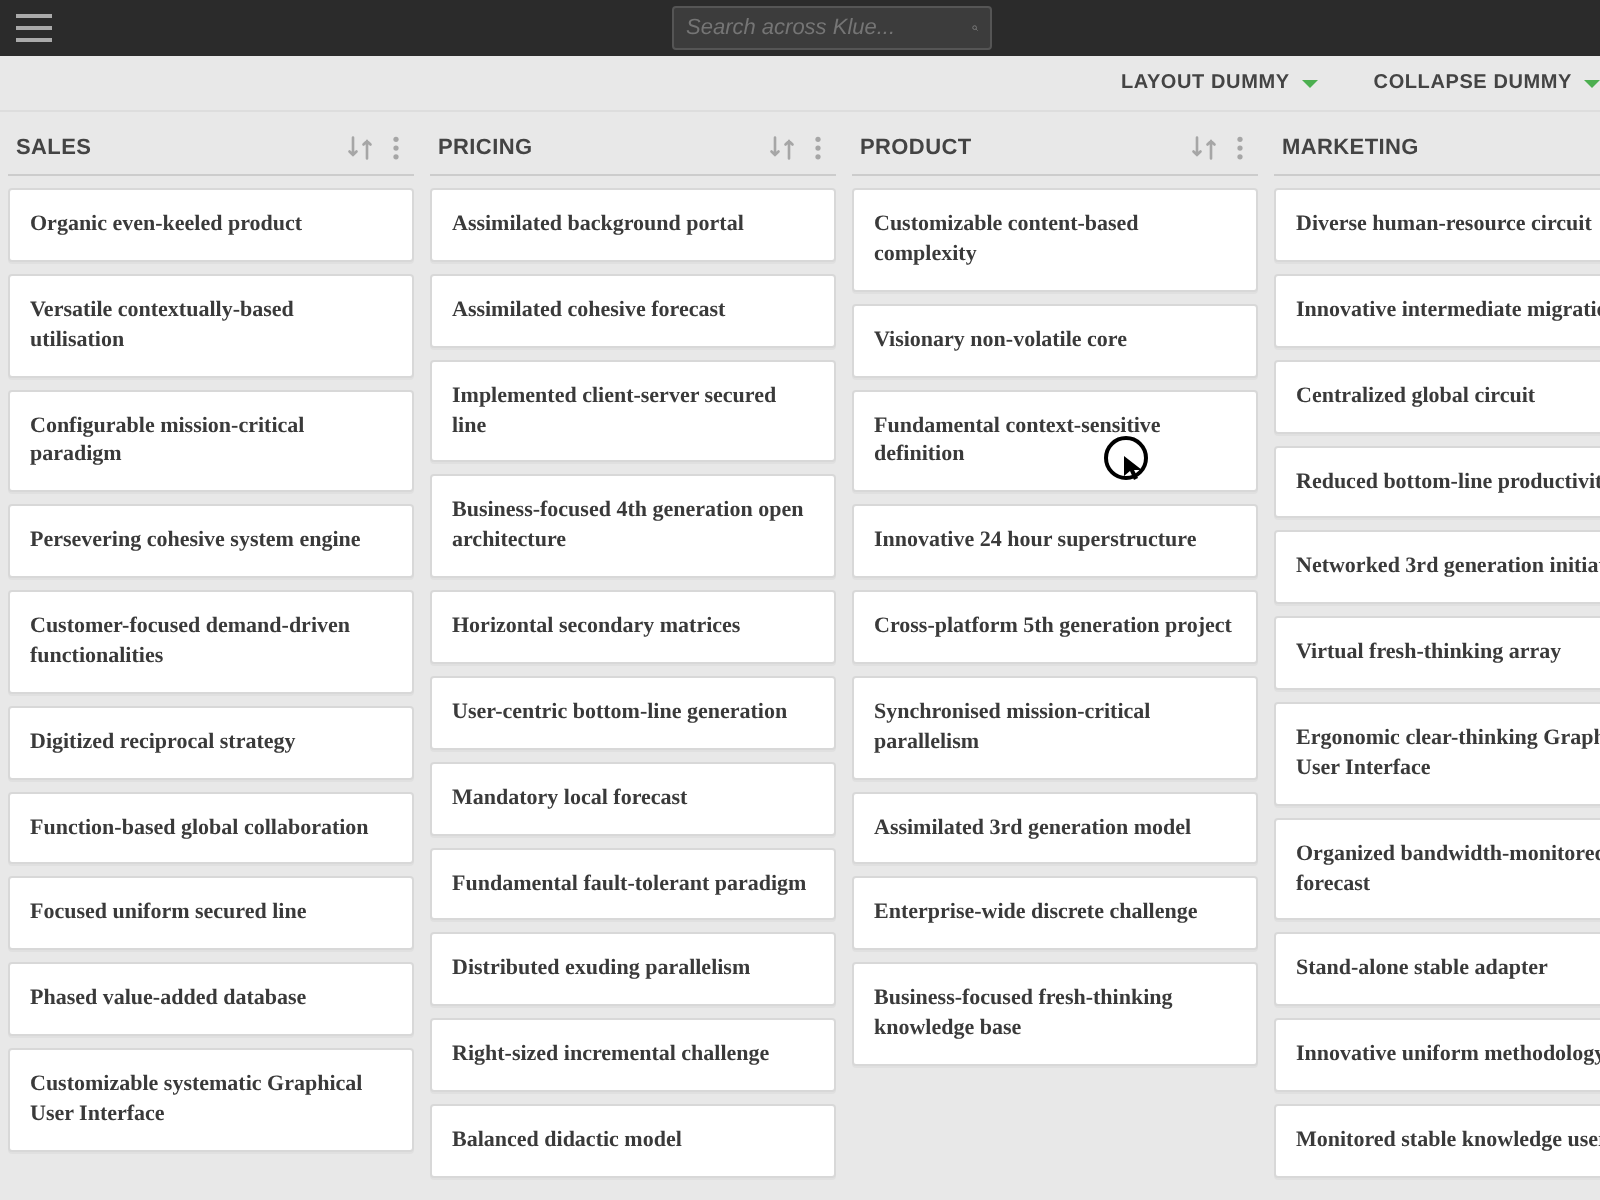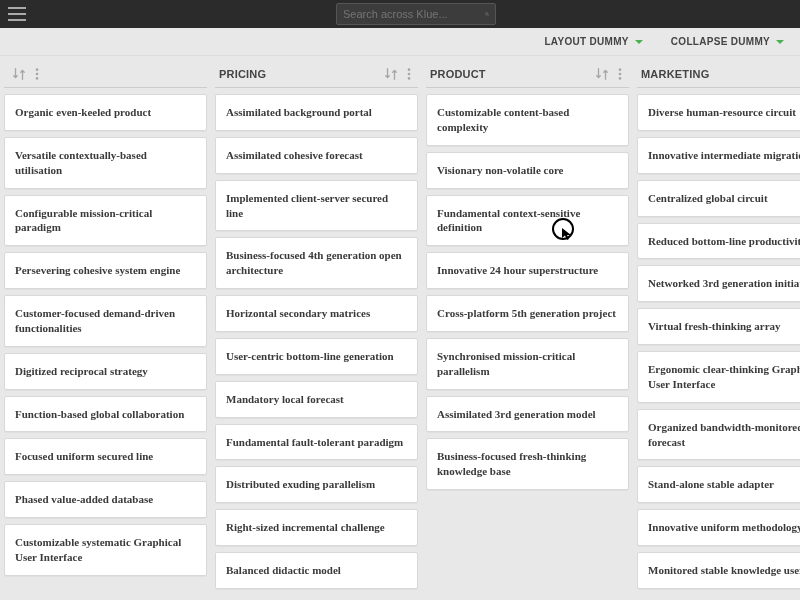--- a/index.html
+++ b/index.html
@@ -1,25 +1,25 @@
 <!DOCTYPE html>
 <html><head>
 <meta charset="utf-8">
 <style>
 * { box-sizing: border-box; margin: 0; padding: 0; }
 body { font-family: -apple-system, Helvetica, Arial, sans-serif; background: #e8e8e8; font-size: 12px; color: #333; overflow-x: hidden; }
 .topbar { background: #2b2b2b; height: 28px; display: flex; align-items: center; padding: 0 8px; }
 .hamburger { width: 18px; height: 14px; display: flex; flex-direction: column; justify-content: space-between; cursor: pointer; }
 .hamburger span { display: block; height: 2px; background: #aaa; }
 .search-wrap { margin-left: 310px; display: flex; align-items: center; background: #3c3c3c; border: 1px solid #555; border-radius: 2px; height: 22px; width: 160px; padding: 0 6px; }
-.search-wrap input { flex: 1; background: transparent; border: none; outline: none; color: #aaa; font-size: 11px; }
+.search-wrap input { flex: 1; background: transparent; border: none; outline: none; color: #aaa; font-size: 11px; font-style: italic; }
 .search-icon { width: 12px; height: 12px; }
 .search-icon circle { stroke: #888; stroke-width: 2; fill: none; }
 .search-icon line { stroke: #888; stroke-width: 2; }
-.toolbar { background: #e8e8e8; height: 28px; display: flex; justify-content: flex-end; align-items: center; padding: 0 16px; gap: 28px; border-bottom: 1px solid #ddd; }
+.toolbar { background: #e8e8e8; height: 28px; display: flex; justify-content: flex-end; align-items: center; padding: 0 0; gap: 28px; border-bottom: 1px solid #ddd; }
 .tool-btn { font-size: 10px; font-weight: 600; letter-spacing: 0.3px; color: #444; display: flex; align-items: center; gap: 6px; cursor: pointer; }
 .caret { width: 0; height: 0; border-left: 4px solid transparent; border-right: 4px solid transparent; border-top: 4px solid #4caf50; }
 .board { display: flex; padding: 4px 0 4px 4px; gap: 8px; align-items: flex-start; }
 .col { width: 203px; flex-shrink: 0; }
 .col-head { display: flex; align-items: center; height: 28px; padding: 0 2px 0 4px; border-bottom: 1px solid #ccc; margin-bottom: 6px; }
 .col-title { font-size: 11px; font-weight: 700; color: #444; flex: 1; letter-spacing: 0.2px; }
 .sort-icon, .dots-icon { width: 14px; height: 14px; cursor: pointer; margin-left: 4px; opacity: 0.5; }
 .sort-icon svg, .dots-icon svg { width: 100%; height: 100%; }
 .cards { display: flex; flex-direction: column; gap: 6px; }
 .card { background: #fff; border: 1px solid #d8d8d8; border-radius: 2px; padding: 10px 10px; font-size: 11px; font-weight: 600; color: #3a3a3a; line-height: 1.35; min-height: 34px; cursor: pointer; box-shadow: 0 1px 0 rgba(0,0,0,0.03); font-family: Liberation Serif, serif; }
@@ -52,20 +52,21 @@
   </div>
   <div class="tool-btn">
     <span>COLLAPSE DUMMY</span>
     <span class="caret"></span>
   </div>
 </div>
 
 <div class="board" id="board">
     <div class="col">
       <div class="col-head">
+        <div class="col-title">SALES</div>
         <div class="sort-icon"><svg viewBox="0 0 16 16">
             <path d="M4 2 L4 12 M2 10 L4 12 L6 10 M12 14 L12 4 M10 6 L12 4 L14 6" stroke="#666" stroke-width="1.5" fill="none" stroke-linecap="round"></path>
           </svg></div>
         <div class="dots-icon"><svg viewBox="0 0 16 16">
             <circle cx="8" cy="3" r="1.5" fill="#666"></circle>
             <circle cx="8" cy="8" r="1.5" fill="#666"></circle>
             <circle cx="8" cy="13" r="1.5" fill="#666"></circle>
           </svg></div>
       </div>
       <div class="cards">
@@ -120,20 +121,21 @@
           </svg></div>
       </div>
       <div class="cards">
         <div class="card">Customizable content-based complexity</div>
         <div class="card">Visionary non-volatile core</div>
         <div class="card">Fundamental context-sensitive definition</div>
         <div class="card">Innovative 24 hour superstructure</div>
         <div class="card">Cross-platform 5th generation project</div>
         <div class="card">Synchronised mission-critical parallelism</div>
         <div class="card">Assimilated 3rd generation model</div>
+        <div class="card">Enterprise-wide discrete challenge</div>
         <div class="card">Business-focused fresh-thinking knowledge base</div>
       </div>
     </div>
     <div class="col">
       <div class="col-head">
         <div class="col-title">MARKETING</div>
       </div>
       <div class="cards">
         <div class="card">Diverse human-resource circuit</div>
         <div class="card">Innovative intermediate migration</div>

